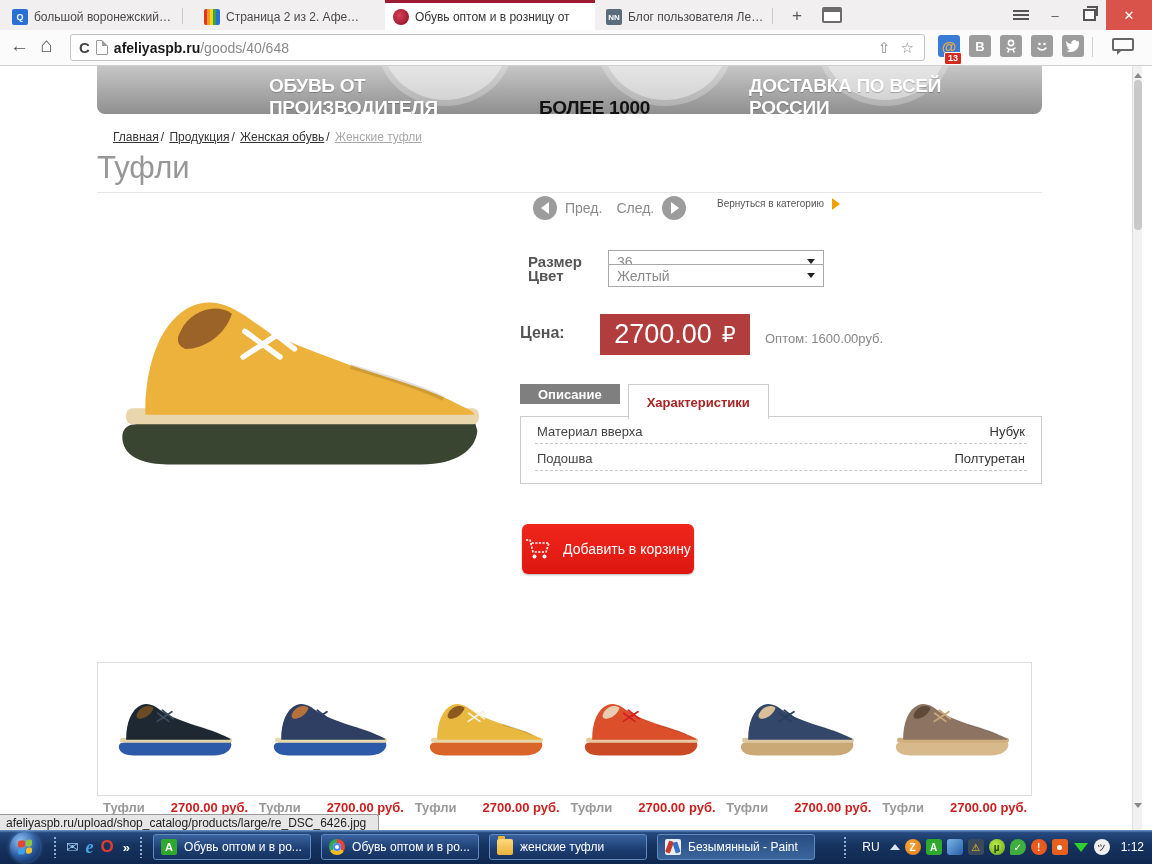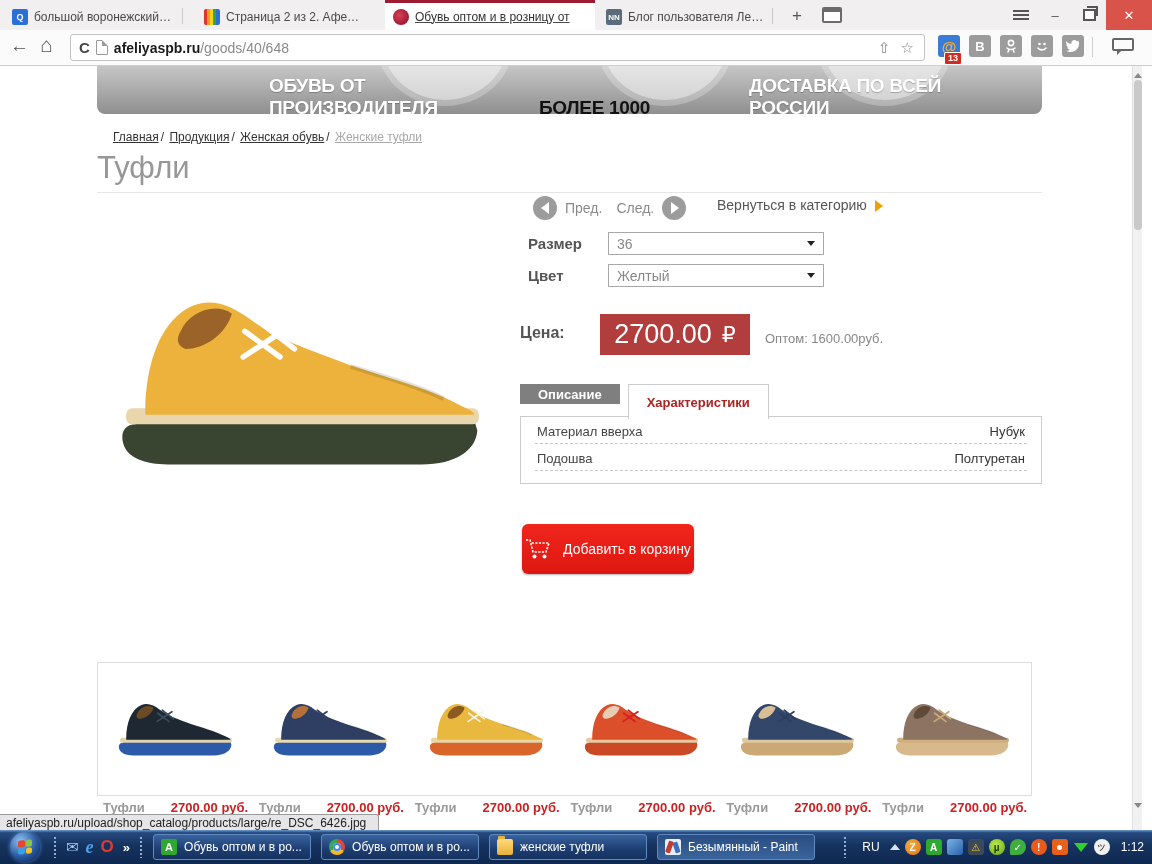--- a/index.html
+++ b/index.html
@@ -4,21 +4,21 @@
 <style>
   html,body{margin:0;padding:0;}
   body{width:1152px;height:864px;overflow:hidden;font-family:"Liberation Sans","DejaVu Sans",sans-serif;background:#fff;}
   .screen{position:relative;width:1152px;height:864px;background:#fff;}
 
   
   .tabstrip{position:absolute;left:0;top:0;width:1152px;height:30px;background:#f1efef;}
   .tab{position:absolute;top:4px;height:26px;display:flex;align-items:center;gap:6px;padding:0 8px;font-size:12px;color:#4a4a4a;white-space:nowrap;overflow:hidden;}
   .tab .tab-title{overflow:hidden;text-overflow:ellipsis;max-width:138px;}
   .tab-sep{position:absolute;top:8px;width:1px;height:16px;background:#c9c9c9;}
-  .tab.active{top:0;height:30px;background:#fff;border-top:3px solid #9c1b31;box-sizing:border-box;z-index:2;text-decoration:underline;}
+  .tab.active{top:0;height:30px;background:#fff;border-top:3px solid #9c1b31;box-sizing:border-box;z-index:2;}
   .tab.active .tab-title{max-width:190px;color:#333;}
   .favicon{width:16px;height:16px;border-radius:2px;flex:0 0 16px;display:flex;align-items:center;justify-content:center;font-size:9px;font-weight:bold;color:#fff;}
   .fav-q{background:#2a6fd6;}
   .fav-rainbow{background:linear-gradient(90deg,#e0332a 0 20%,#f29c1f 20% 40%,#f2d41f 40% 55%,#3aa53a 55% 75%,#2a6fd6 75% 100%);}
   .fav-flower{background:radial-gradient(circle at 40% 40%,#d6415a,#a01a30 70%);border-radius:50%;}
   .fav-nn{background:#5a6b7c;font-size:8px;}
   .newtab-btn{position:absolute;top:4px;width:26px;height:24px;text-align:center;line-height:24px;font-size:17px;color:#555;}
   .tabpanel-btn{position:absolute;top:7px;width:20px;height:16px;border:2px solid #6b6b6b;border-top-width:5px;border-radius:2px;box-sizing:border-box;background:#fff;}
   .win-controls{position:absolute;right:0;top:0;height:30px;display:flex;align-items:stretch;z-index:3;}
   .win-btn{width:34px;display:flex;align-items:center;justify-content:center;color:#555;font-size:13px;}
@@ -60,21 +60,21 @@
   .crumbs a.muted{color:#a8a8a8;}
   .page-title{position:absolute;left:97px;top:84px;font-size:31px;color:#979797;}
   .title-rule{position:absolute;left:97px;top:126px;width:945px;height:1px;background:#e6e6e6;}
 
   .shoe-main{position:absolute;left:110px;top:180px;width:385px;height:270px;}
 
   .prodnav{position:absolute;left:525px;top:130px;display:flex;align-items:center;font-size:14px;color:#8a8a8a;}
   .circ-btn{width:24px;height:24px;border-radius:50%;background:#9c9c9c;display:flex;align-items:center;justify-content:center;margin:0 8px;}
   .tri-l{border:6px solid transparent;border-right:8px solid #fff;margin-left:-7px;}
   .tri-r{border:6px solid transparent;border-left:8px solid #fff;margin-right:-7px;}
-  .back-cat{position:absolute;left:717px;top:131px;font-size:14px;color:#555;display:flex;align-items:center;gap:8px;}
+  .back-cat{position:absolute;left:717px;top:131px;font-size:10px;color:#555;display:flex;align-items:center;gap:8px;}
   .tri-orange{border:6px solid transparent;border-left:8px solid #f0a000;margin-top:1px;}
 
   .opt-row{position:absolute;left:528px;display:flex;align-items:center;}
   .opt-label{width:80px;font-size:15px;font-weight:bold;color:#555;}
   .select{width:198px;height:21px;border:1px solid #a8a8a8;background:#fff;display:flex;align-items:center;padding:0 8px;font-size:14px;color:#888;justify-content:space-between;}
   .sel-arrow{border:4px solid transparent;border-top:5px solid #222;margin-top:4px;}
 
   .price-label{position:absolute;left:520px;top:258px;font-size:16px;font-weight:bold;color:#555;}
   .price-box{position:absolute;left:600px;top:248px;width:150px;height:41px;background:#b13d3d;color:#fff;display:flex;align-items:center;justify-content:center;gap:10px;font-size:27px;}
   .price-cur{font-size:22px;}
@@ -268,21 +268,21 @@
       <span>След.</span>
       <span class="circ-btn">
           <span class="tri-r"></span>
         </span>
     </div>
     <div class="back-cat">
       <span>Вернуться в категорию</span>
       <span class="tri-orange"></span>
     </div>
 
-    <div class="opt-row" style="top:166px;">
+    <div class="opt-row" style="top:184px;">
       <span class="opt-label">Размер</span>
       <span class="select">
           <span>36</span>
           <span class="sel-arrow"></span>
         </span>
     </div>
     <div class="opt-row" style="top:198px;">
       <span class="opt-label">Цвет</span>
       <span class="select">
           <span>Желтый</span>

